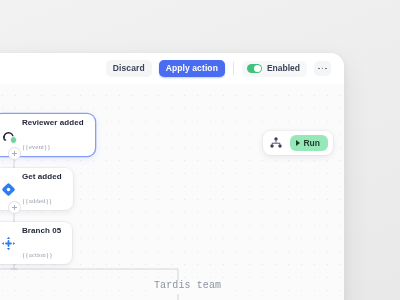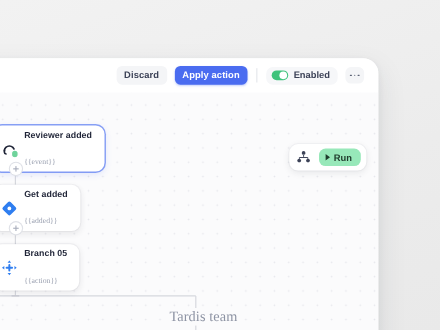--- a/index.html
+++ b/index.html
@@ -260,23 +260,23 @@
   .plus-btn::before, .plus-btn::after {
     content: "";
     position: absolute;
     background: #a8adbb;
   }
   .plus-btn::before { width: 5px; height: 1px; }
   .plus-btn::after  { width: 1px; height: 5px; }
 
   .branch-label {
     position: absolute;
-    font-size: 13px;
+    font-size: 10px;
     color: #8d93a3;
-    font-family: Liberation Serif, serif;
+    font-family: Liberation Mono, monospace;
     letter-spacing: .1px;
     z-index: 3;
     background: #fbfbfc;
     padding: 0 3px;
     white-space: nowrap;
     text-align: center;
   }
 </style>
 </head>
 <body>

